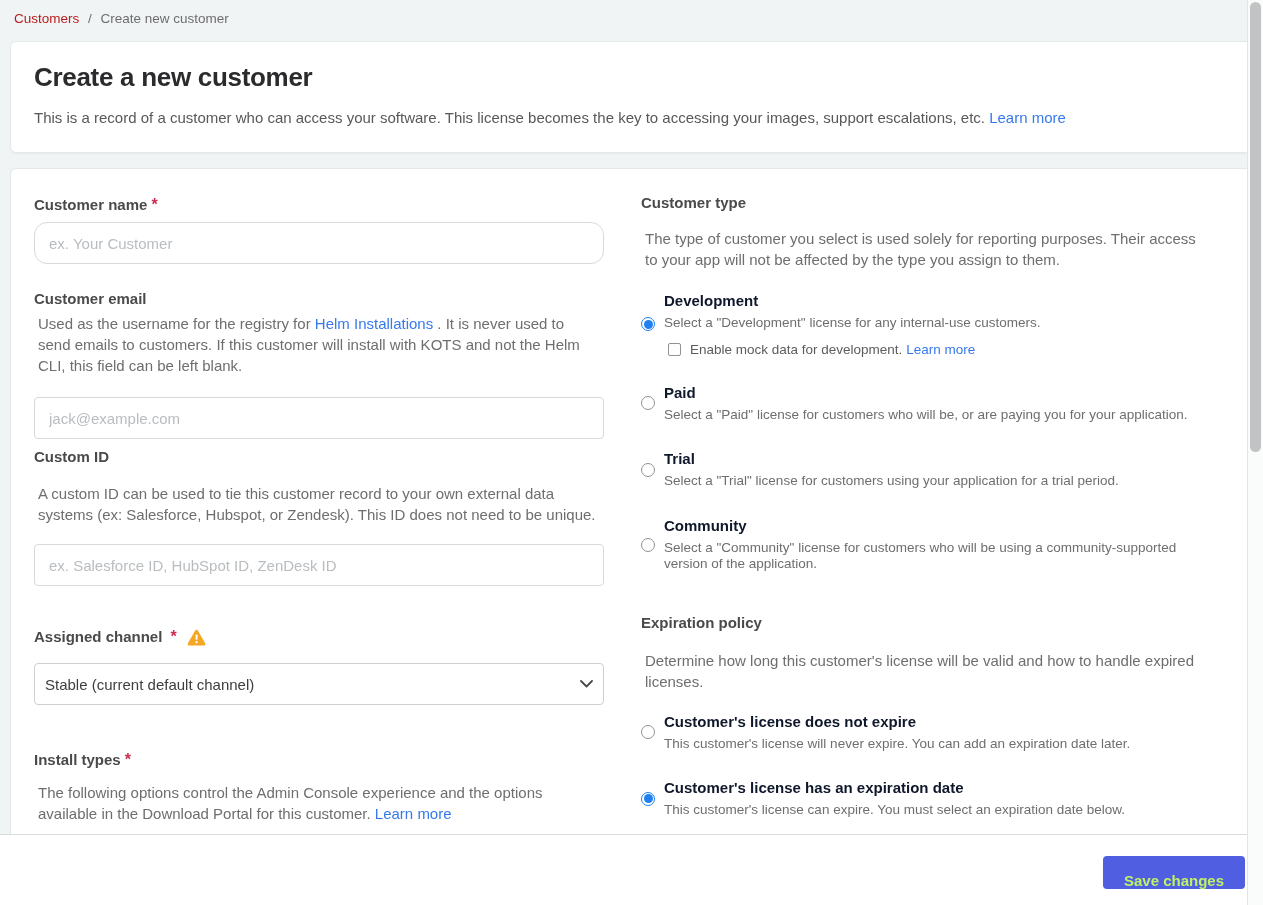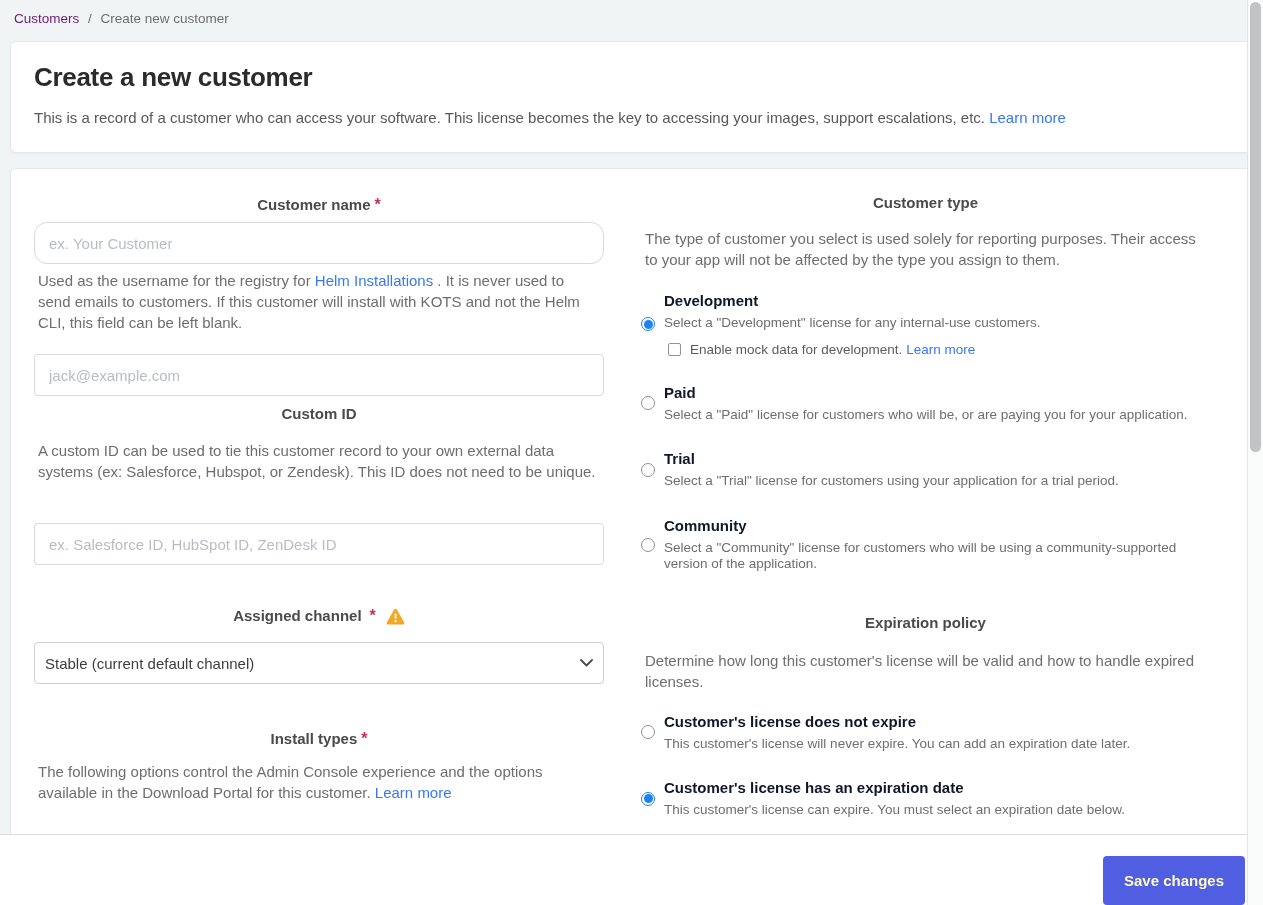--- a/index.html
+++ b/index.html
@@ -7,21 +7,21 @@
   body {
     width: 1263px; height: 905px;
     background: #f0f4f5;
     font-family: "Liberation Sans", sans-serif;
     color: #48484a;
     overflow: hidden;
     position: relative;
   }
   
   .breadcrumb { padding: 11px 14px 9px; font-size: 13.5px; color: #6e6e70; }
-  .breadcrumb .bc-link { color: #701a75; text-decoration: none; font-weight: 500; cursor: pointer; }
+  .breadcrumb .bc-link { color: #b91c1c; text-decoration: none; font-weight: 500; cursor: pointer; }
   .breadcrumb .bc-sep { margin: 0 5px; color: #6e6e70; }
 
   
   .card {
     background: #fff;
     border: 1px solid #e4e8ea;
     border-radius: 6px;
     box-shadow: 0 1px 2px rgba(0,0,0,0.04);
   }
   .header-card { margin: 6px 10px 0; padding: 20px 23px 24px; }
@@ -35,21 +35,21 @@
   .main-card {
     margin: 15px 10px 0; padding: 24px 23px;
     height: 742px; overflow: hidden;
     display: flex; align-items: flex-start;
   }
   .col-left { flex: 0 0 570px; width: 570px; }
   .col-right { flex: 1; margin-left: 37px; max-width: 569px; }
 
   .field-label { font-size: 15px; font-weight: 600; color: #4a4a4c; line-height: 16px; }
   .req { color: #cc2d4f; margin-left: 4px; font-weight: 600; }
-  .label-row { display: flex; align-items: center; justify-content: center; }
+  .label-row { display: flex; align-items: center; }
 
   .text-input {
     width: 100%; height: 42px;
     border: 1px solid #d9d9d9; border-radius: 4px;
     padding: 0 14px; font-size: 15px; color: #3e3e40;
     font-family: "Liberation Sans", sans-serif; background: #fff; outline: none;
   }
   .text-input::placeholder { color: #b9bdc0; }
 
   .section-desc { font-size: 15px; line-height: 21px; color: #6e6e70; margin: 4px; }
@@ -63,21 +63,21 @@
   .warning-icon { margin-left: 10px; display: inline-flex; }
 
   
   .mt-name-label { margin-top: 3px; }
   .mt-name-input { margin-top: 8px; border-radius: 13px; }
   .mt-email-label { margin-top: 27px; }
   .mt-email-desc { margin-top: 6px; }
   .mt-email-input { margin-top: 17px; }
   .mt-cid-label { margin-top: 10px; }
   .mt-cid-desc { margin-top: 18px; }
-  .mt-cid-input { margin-top: 37px; }
+  .mt-cid-input { margin-top: 15px; }
   .mt-chan-label { margin-top: 42px; }
   .mt-chan-select { margin-top: 17px; }
   .mt-inst-label { margin-top: 46px; }
   .mt-inst-desc { margin-top: 13px; }
 
   
   .mt-ct-label { margin-top: 2px; }
   .mt-ct-desc { margin-top: 17px; }
   .options { margin-top: 22px; }
   .option { display: flex; margin-bottom: 27px; }
@@ -109,22 +109,22 @@
   .exp-options { margin-top: 21px; }
 
   
   .footer {
     position: absolute; left: 0; bottom: 0; width: 1247px; height: 71px;
     background: #fff; border-top: 1px solid #d8dcdf;
     display: flex; justify-content: flex-end; align-items: flex-start;
     padding: 21px 2px 0 0; z-index: 5;
   }
   .save-btn {
-    height: 49px; padding: 16px 21px;
-    background: #505ee2; color: #fef9c3; border: none; border-radius: 4px;
+    height: 33px; padding: 16px 21px;
+    background: #505ee2; color: #bef264; border: none; border-radius: 4px;
     font-size: 15px; font-weight: 700; font-family: "Liberation Sans", sans-serif;
     cursor: pointer;
   }
 
   
   .scrollbar {
     position: absolute; top: 0; right: 0; width: 16px; height: 905px;
     background: #fafbfb; border-left: 1px solid #e2e4e5; z-index: 6;
   }
   .scroll-thumb {
@@ -152,20 +152,23 @@
 <div class="card main-card">
 
   <div class="col-left">
 
     <div class="label-row mt-name-label">
       <span class="field-label">Customer name</span>
       <span class="req">*</span>
     </div>
     <input class="text-input mt-name-input" type="text" placeholder="ex. Your Customer" style="">
 
+    <div class="label-row mt-email-label">
+      <span class="field-label">Customer email</span>
+    </div>
     <p class="section-desc mt-email-desc">
       <span>Used as the username for the registry for </span>
       <a class="inline-link">Helm Installations</a>
       <span>. It is never used to send emails to customers. If this customer will install with KOTS and not the Helm CLI, this field can be left blank.</span>
     </p>
     <input class="text-input mt-email-input" type="text" placeholder="jack@example.com" style="">
 
     <div class="label-row mt-cid-label">
       <span class="field-label">Custom ID</span>
     </div>

